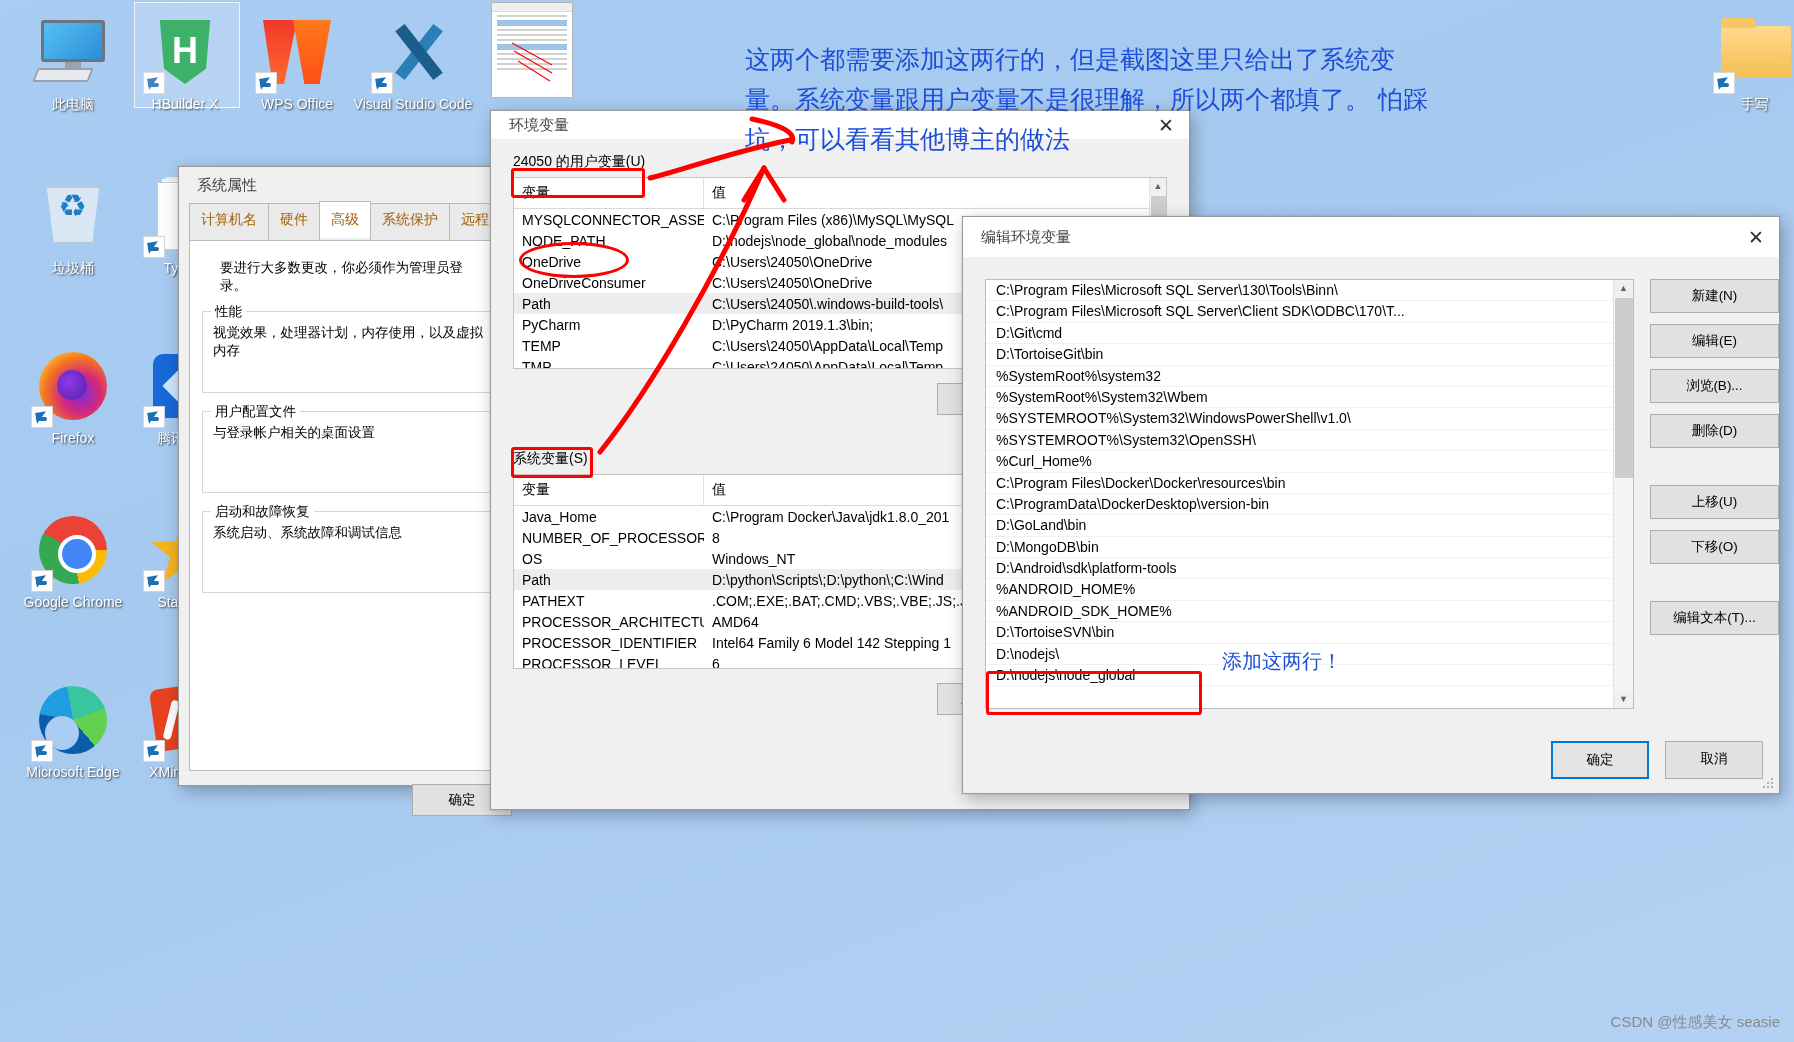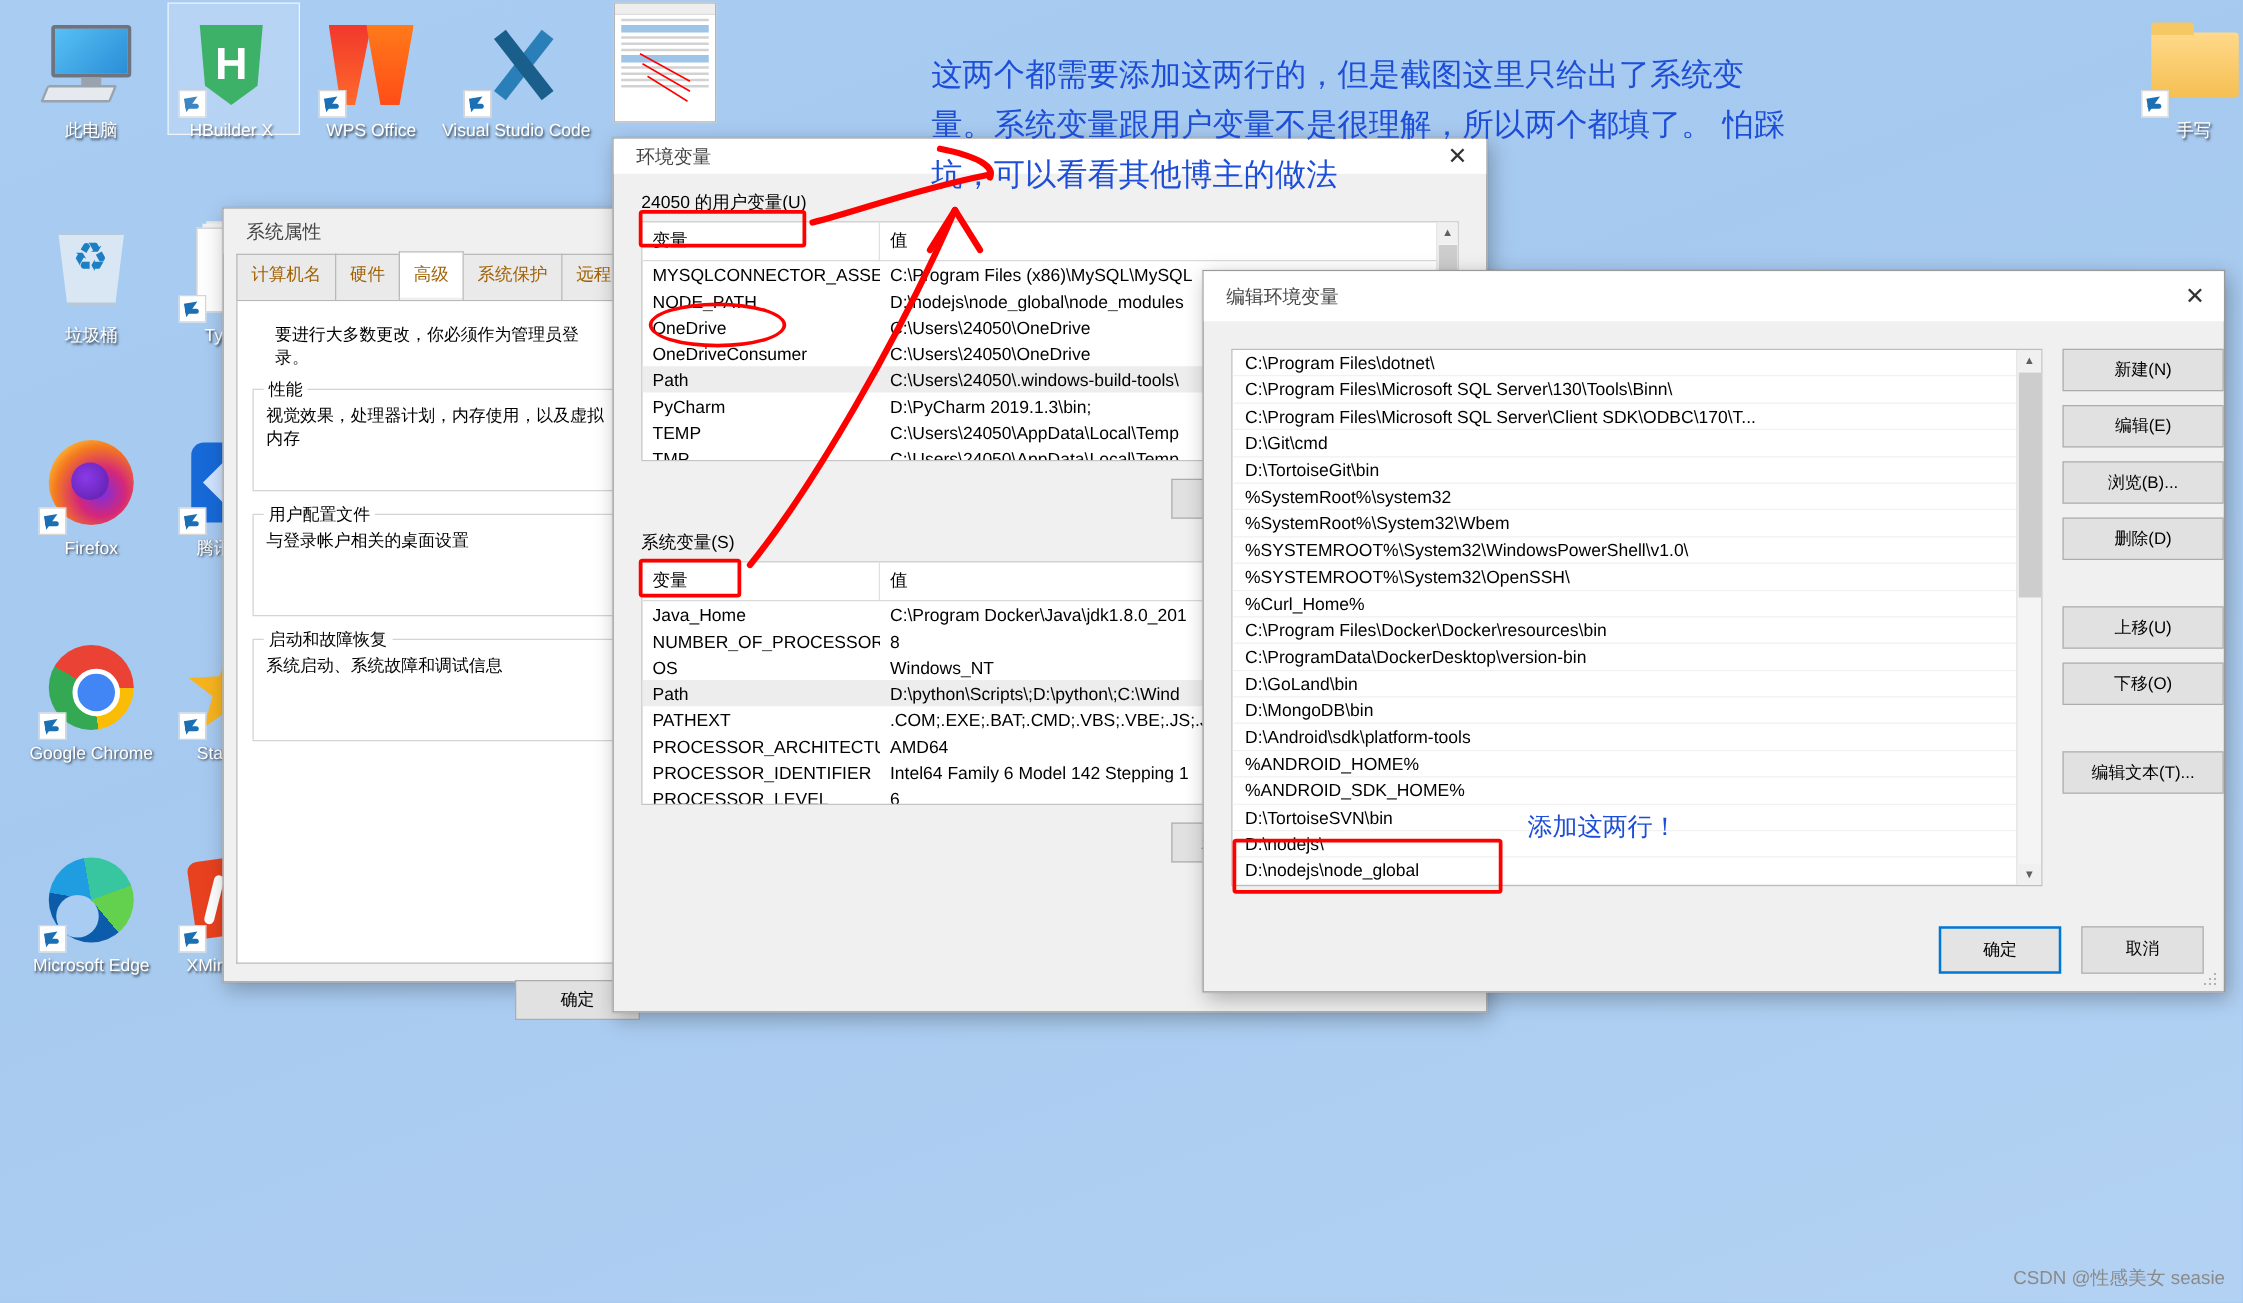--- a/index.html
+++ b/index.html
@@ -394,21 +394,21 @@
     <div class="scrollbar-v">
       <div class="sb-arrow">▲</div>
       <div class="sb-thumb" style="top:18px;height:70px;"></div>
     </div>
   </div>
   <div class="env-btnrow">
     <div class="btn" style="width:108px;">新建(N)...</div>
     <div class="btn" style="width:108px;">&nbsp;</div>
   </div>
 
-  <div class="env-label" style="margin-top:10px;">系统变量(S)</div>
+  <div class="env-label" style="margin-top:35px;">系统变量(S)</div>
   <div class="lv" style="height:195px;">
     <div class="lv-head">
       <div class="c1">变量</div>
       <div class="c2">值</div>
     </div>
     <div id="sys-rows">
         <div class="lv-row">
           <div class="c1">Java_Home</div>
           <div class="c2">C:\Program Docker\Java\jdk1.8.0_201</div>
         </div>
@@ -449,21 +449,20 @@
 </div>
 
 <div class="win" id="editwin">
   <div class="win-title">
     <span class="t">编辑环境变量</span>
     <span class="win-close">✕</span>
   </div>
   <div class="edit-body">
     <div class="path-list">
       <div id="path-rows">
-          <div class="path-row">C:\Program Files\dotnet\</div>
           <div class="path-row">C:\Program Files\Microsoft SQL Server\130\Tools\Binn\</div>
           <div class="path-row">C:\Program Files\Microsoft SQL Server\Client SDK\ODBC\170\T...</div>
           <div class="path-row">D:\Git\cmd</div>
           <div class="path-row">D:\TortoiseGit\bin</div>
           <div class="path-row">%SystemRoot%\system32</div>
           <div class="path-row">%SystemRoot%\System32\Wbem</div>
           <div class="path-row">%SYSTEMROOT%\System32\WindowsPowerShell\v1.0\</div>
           <div class="path-row">%SYSTEMROOT%\System32\OpenSSH\</div>
           <div class="path-row">%Curl_Home%</div>
           <div class="path-row">C:\Program Files\Docker\Docker\resources\bin</div>

